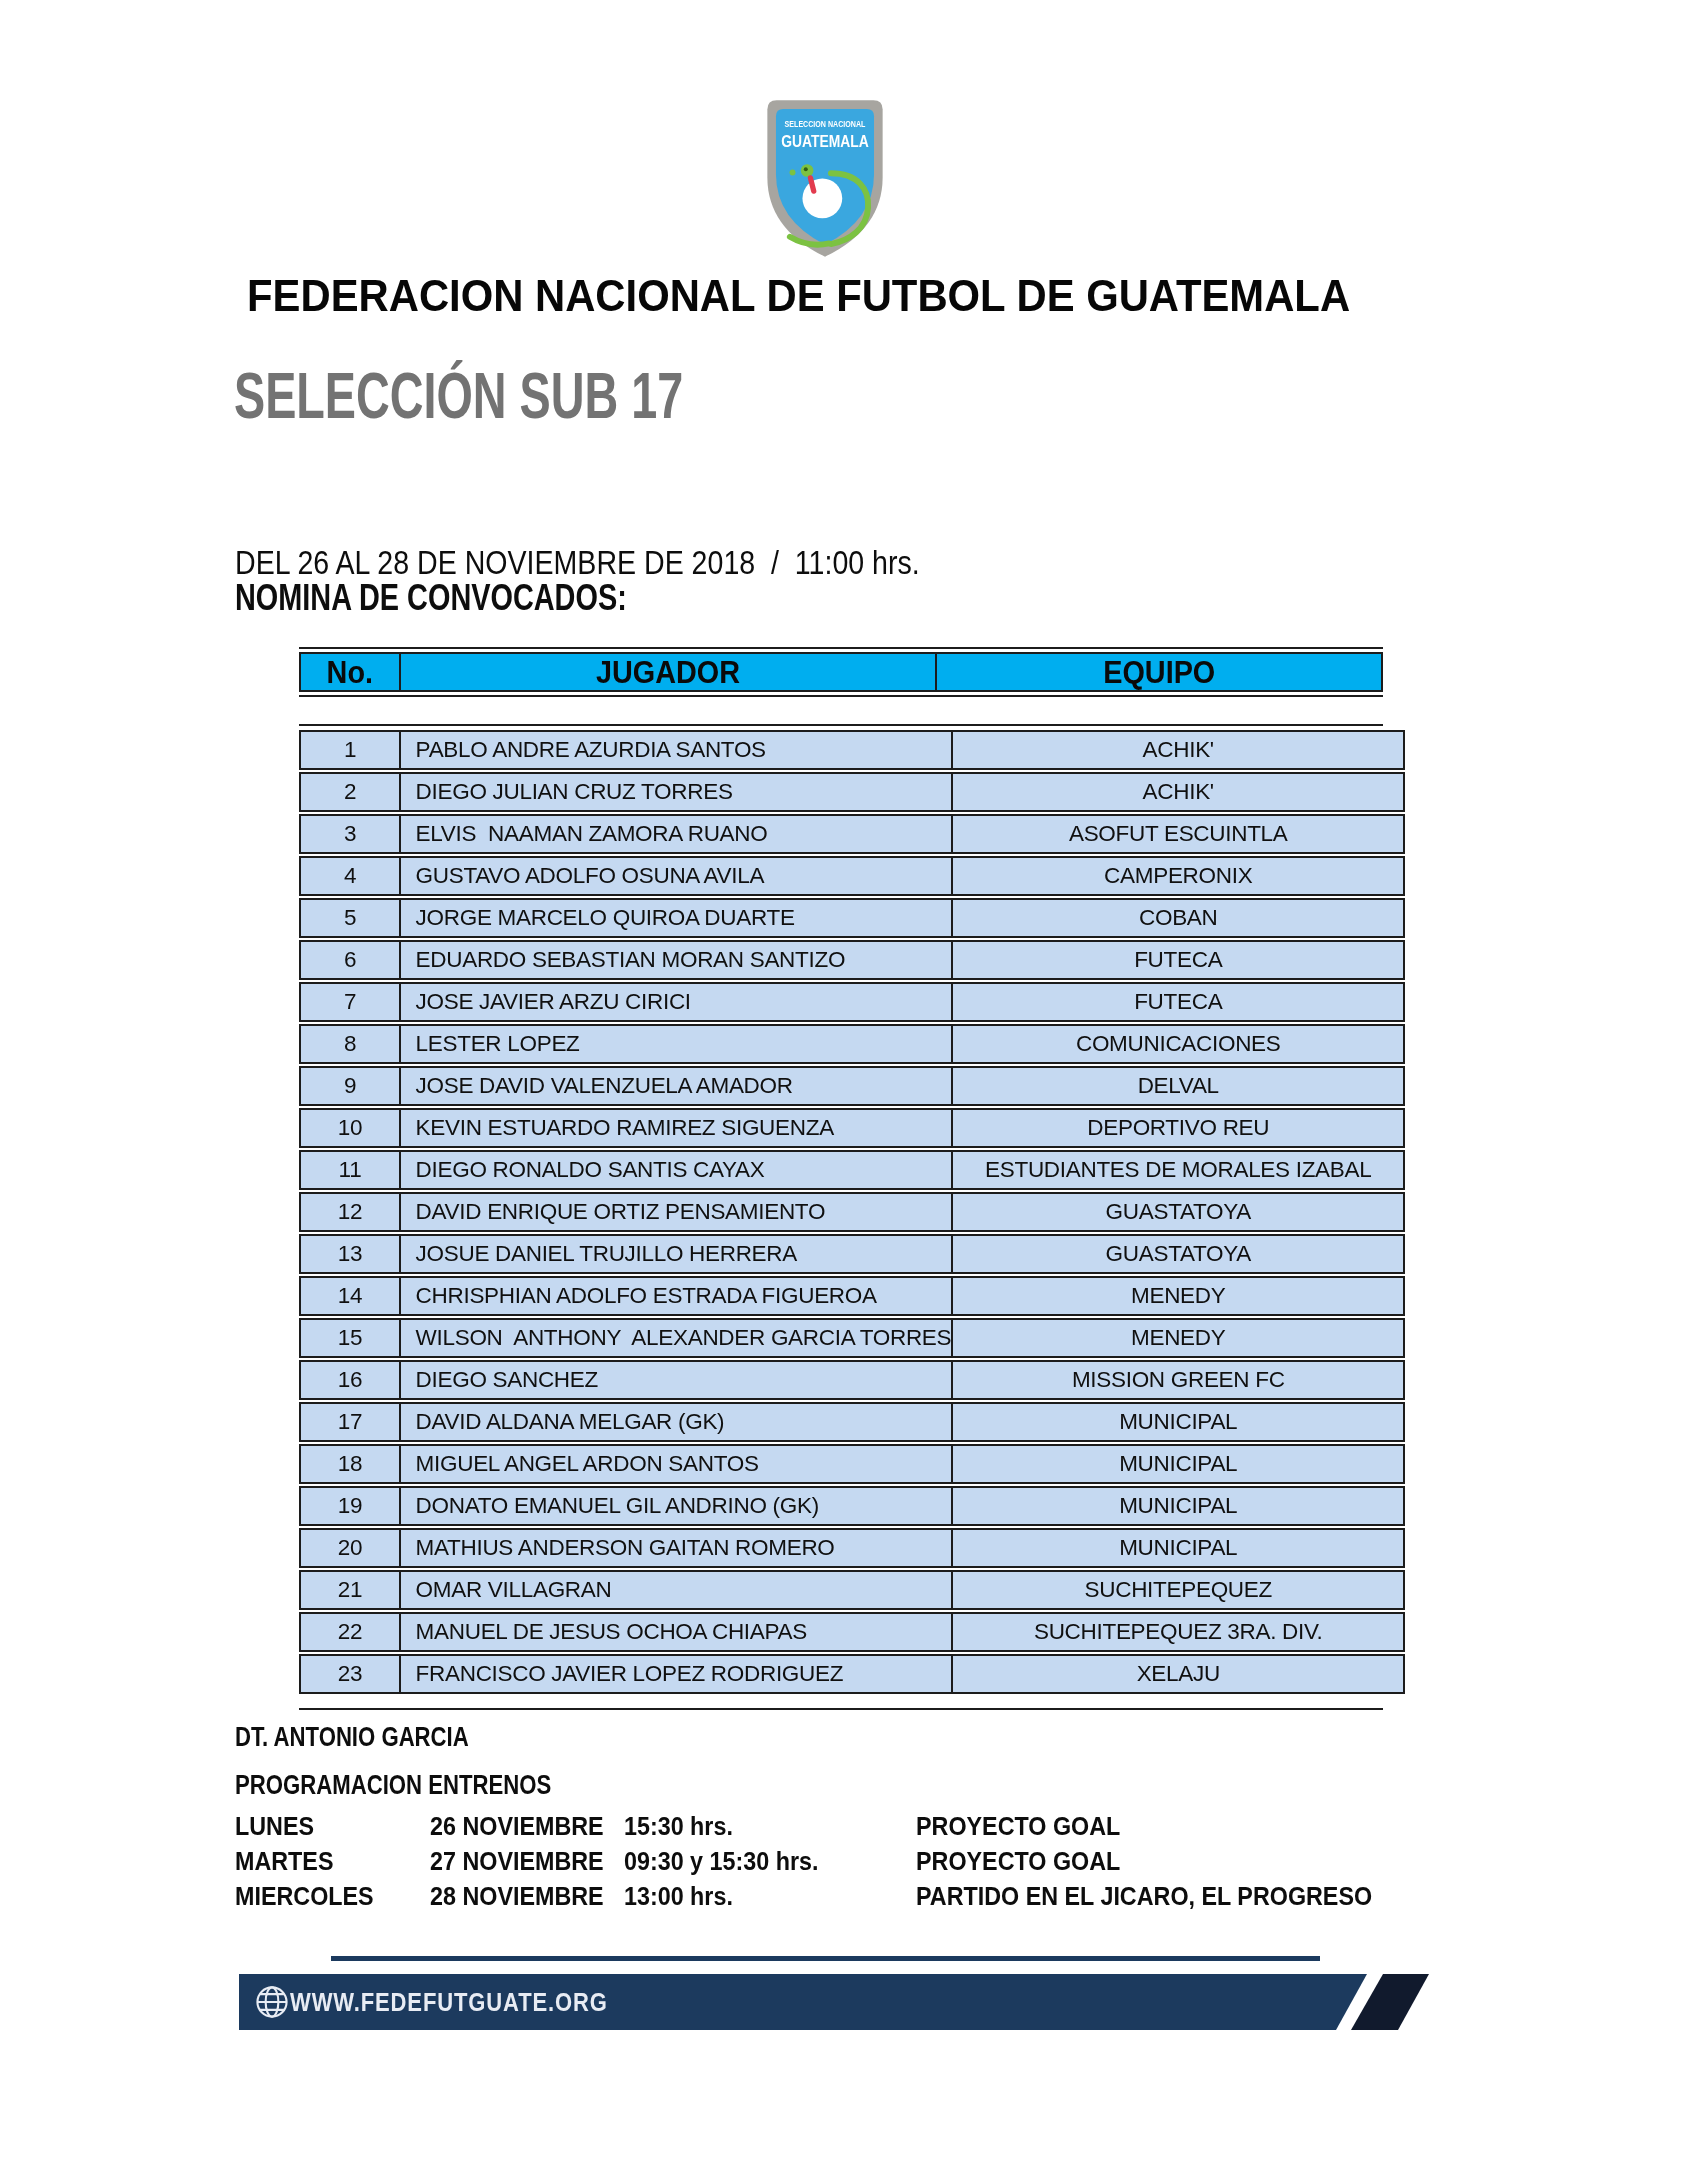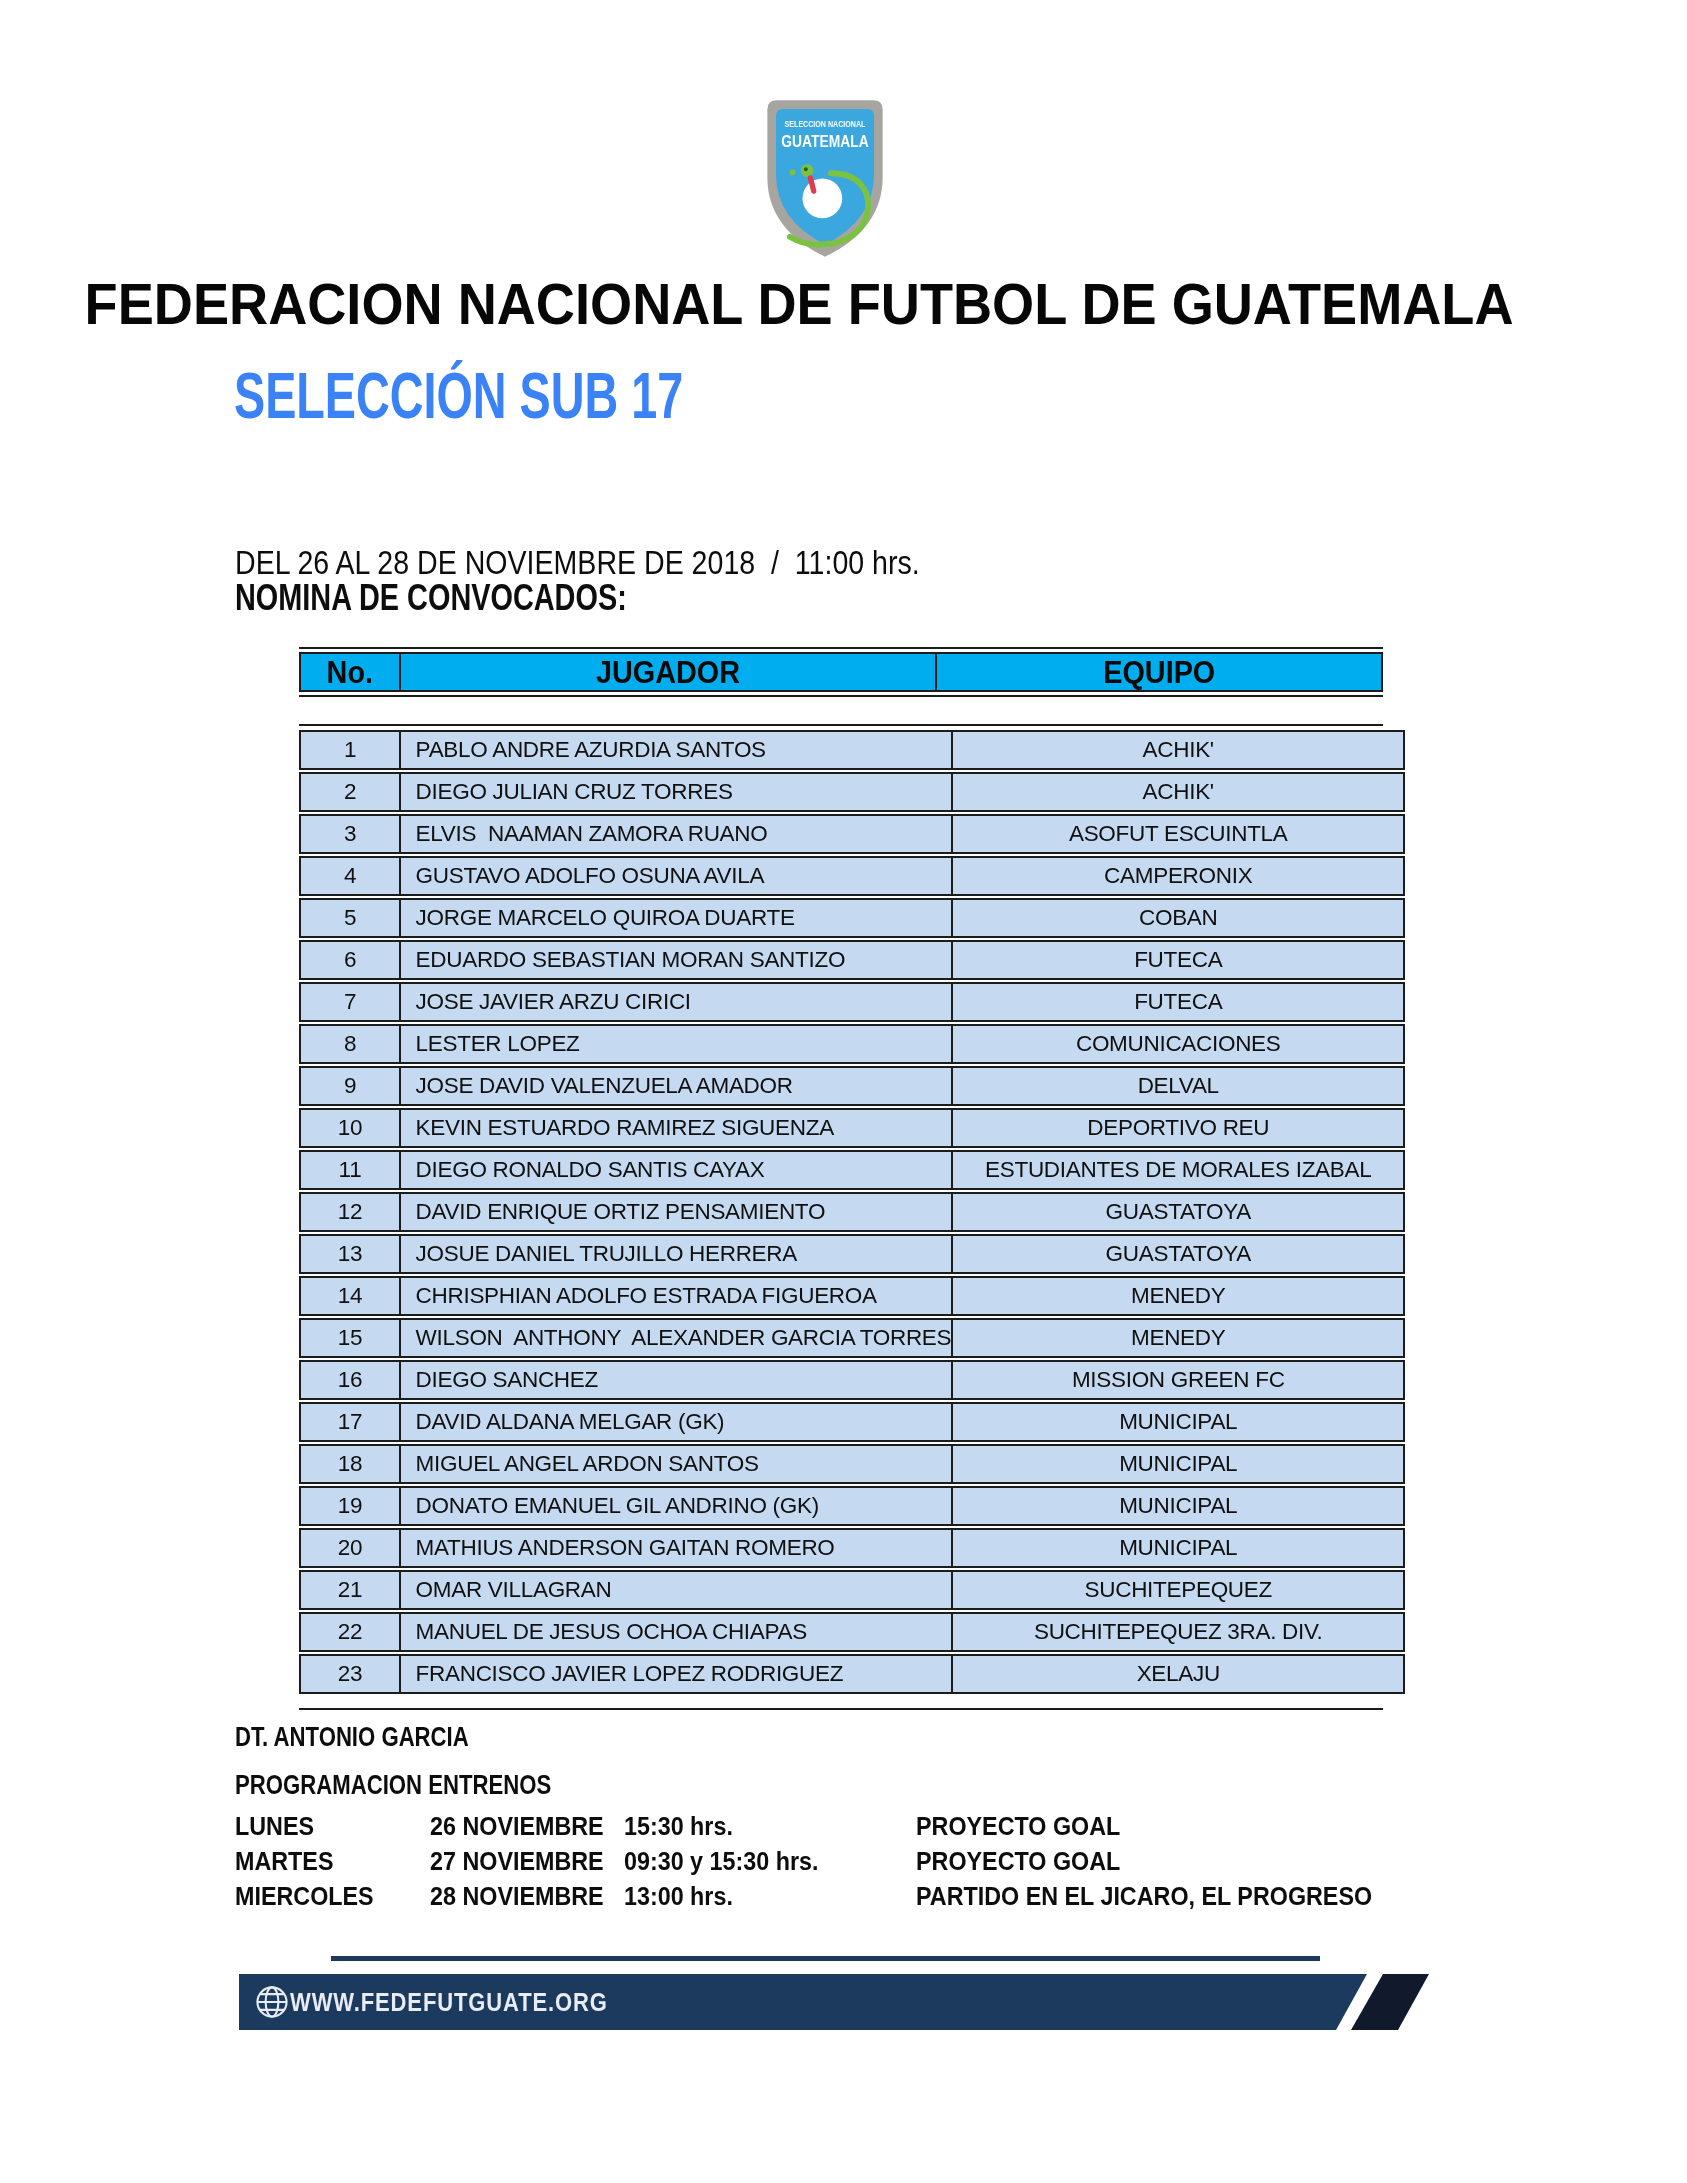--- a/index.html
+++ b/index.html
@@ -5,24 +5,24 @@
   html,body{margin:0;padding:0;}
   .page{position:relative;width:1687px;height:2183px;background:#ffffff;
         font-family:"Liberation Sans",sans-serif;color:#0d0d0d;overflow:hidden;}
   .cx{display:inline-block;white-space:pre;}
 
   
   .logo{position:absolute;left:766px;top:99px;width:118px;height:159px;}
 
   
   .org-title{position:absolute;top:271px;left:0;width:1598px;text-align:center;
-             font-size:57px;font-weight:bold;color:#070707;}
+             font-size:44px;font-weight:bold;color:#070707;}
   .org-title .cx{transform:scaleX(0.95);transform-origin:50% 50%;}
 
-  .sel-title{position:absolute;top:359px;left:234px;font-size:64px;font-weight:bold;color:#3b82f6;}
+  .sel-title{position:absolute;top:359px;left:234px;font-size:64px;font-weight:bold;color:#737373;}
   .sel-title .cx{transform:scaleX(0.73);transform-origin:0 50%;}
 
   .phase-line{position:absolute;top:450px;left:235px;font-size:34px;font-weight:bold;}
   .phase-line .cx{transform:scaleX(0.84);transform-origin:0 50%;}
   .phase-suffix{font-size:28.4px;}
 
   .date-line{position:absolute;top:500px;left:235px;font-size:34px;font-weight:normal;margin-top:43px;}
   .date-line .cx{transform:scaleX(0.84);transform-origin:0 50%;}
 
   .roster-label{position:absolute;top:577px;left:235px;font-size:37px;font-weight:bold;}

